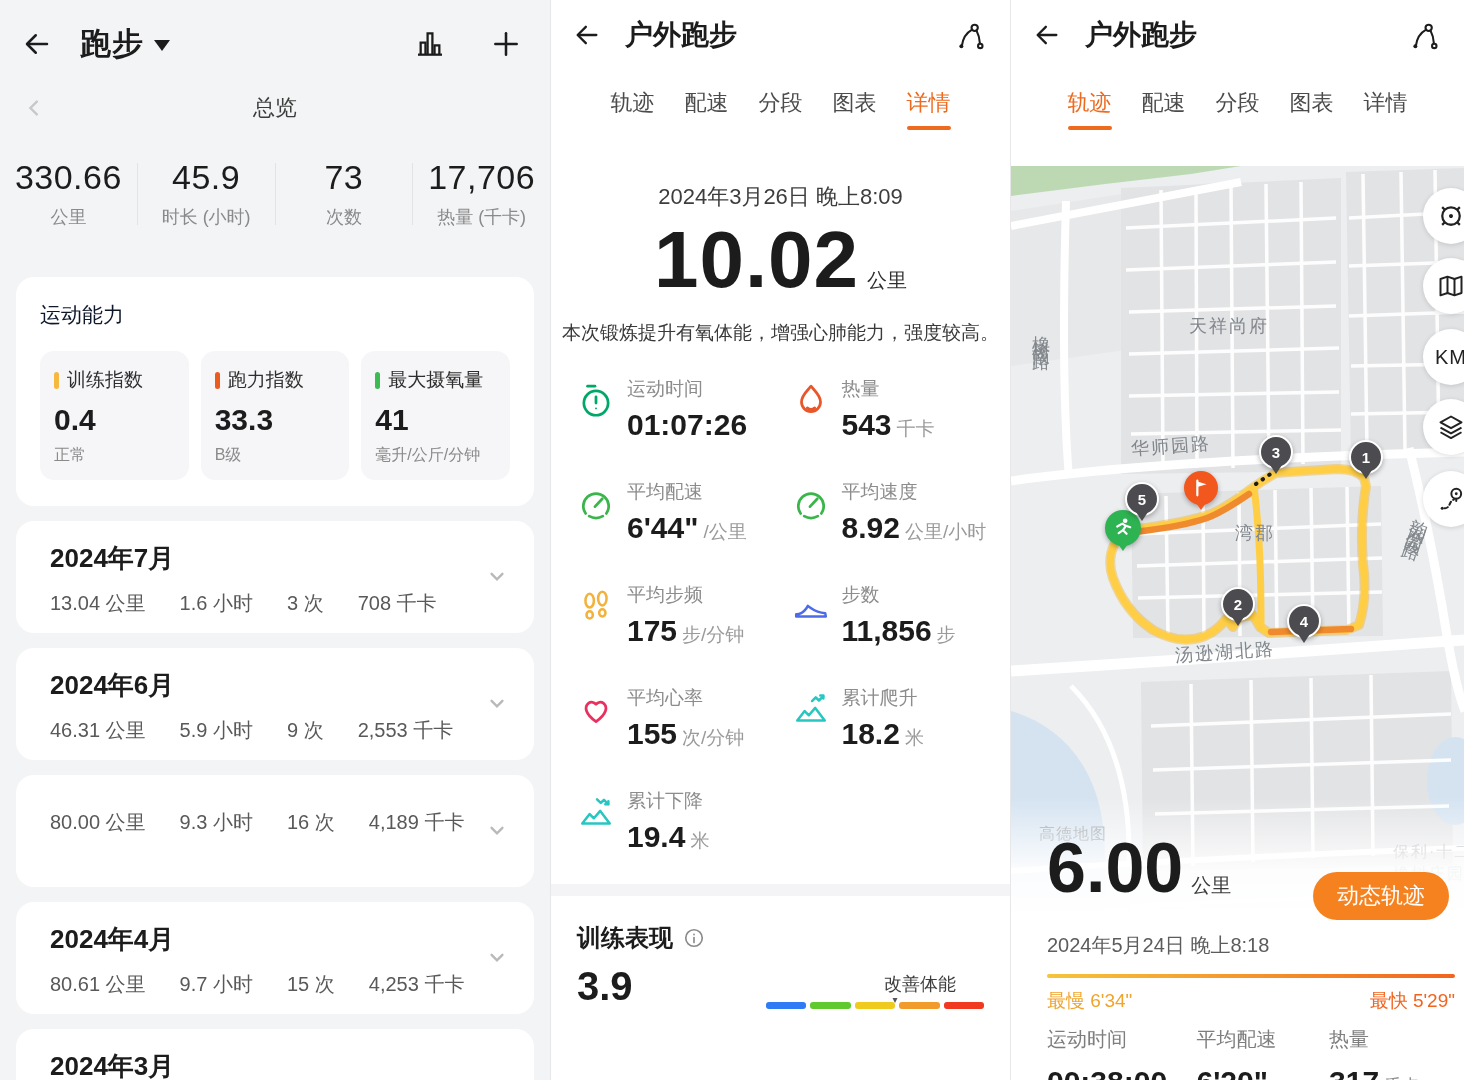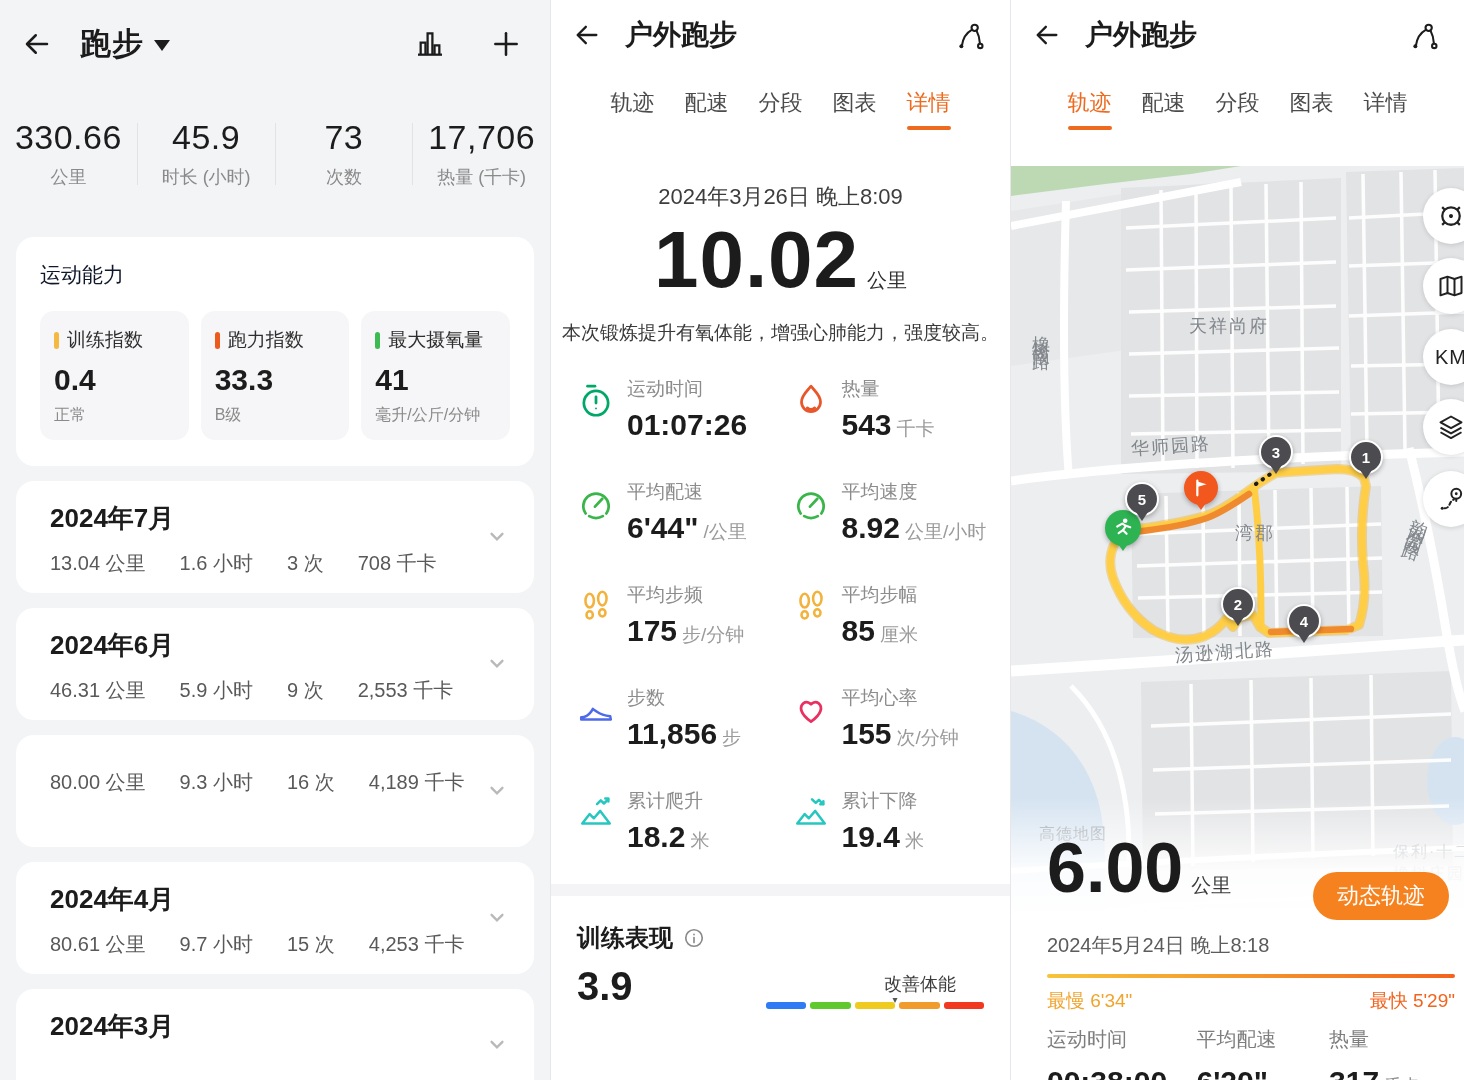--- a/index.html
+++ b/index.html
@@ -133,20 +133,28 @@
       </span>
       <span>
         <svg width="32" height="32" viewBox="0 0 24 24" fill="none" stroke="#1c1c1c" stroke-width="1.9" stroke-linecap="round">
             <path d="M12 4v16"></path>
             <path d="M4 12h16"></path>
           </svg>
       </span>
     </span>
   </div>
 
+  <div class="overview-row">
+    <span class="back-chev">
+      <svg width="22" height="26" viewBox="0 0 24 24" fill="none" stroke="#c8c8c8" stroke-width="2.6" stroke-linecap="round">
+          <path d="M14 5l-7 7 7 7"></path>
+        </svg>
+    </span>
+    <span class="overview-label">总览</span>
+  </div>
 
   <div class="sumrow">
     <div class="sumcell">
         <div class="sumval">330.66</div>
         <div class="sumlab">公里</div>
       </div>
     <div class="sumdiv"></div>
     <div class="sumcell">
         <div class="sumval">45.9</div>
         <div class="sumlab">时长 (小时)</div>
@@ -356,35 +364,20 @@
             <ellipse cx="12" cy="12" rx="4" ry="6.5"></ellipse>
             <ellipse cx="12" cy="25.5" rx="3" ry="3.4"></ellipse>
             <ellipse cx="24" cy="10" rx="4" ry="6.5"></ellipse>
             <ellipse cx="24" cy="23.5" rx="3" ry="3.4"></ellipse>
           </svg>
       </span>
       <span class="stext"><span class="slabel">平均步频</span>
         <span class="svalrow">
             <span class="sval">175</span>
             <span class="sunit">步/分钟</span>
-          </span></span>
-    </div>
-    <div class="stat">
-      <span class="sicon">
-        <svg width="38" height="38" viewBox="0 0 36 36" fill="none" stroke="#F2B23B" stroke-width="2.4">
-            <ellipse cx="12" cy="12" rx="4" ry="6.5"></ellipse>
-            <ellipse cx="12" cy="25.5" rx="3" ry="3.4"></ellipse>
-            <ellipse cx="24" cy="10" rx="4" ry="6.5"></ellipse>
-            <ellipse cx="24" cy="23.5" rx="3" ry="3.4"></ellipse>
-          </svg>
-      </span>
-      <span class="stext"><span class="slabel">平均步幅</span>
-        <span class="svalrow">
-            <span class="sval">85</span>
-            <span class="sunit">厘米</span>
           </span></span>
     </div>
     <div class="stat">
       <span class="sicon">
         <svg width="38" height="38" viewBox="0 0 36 36" fill="none" stroke="#4D6BE8" stroke-width="2.4" stroke-linejoin="round" stroke-linecap="round">
             <path d="M4 25c4 0 7-2 9.5-5.5L15 17l3.5 2.5c3.5 2.5 8 4 13 4.5l.5 3H4Z"></path>
           </svg>
       </span>
       <span class="stext"><span class="slabel">步数</span>
         <span class="svalrow">

